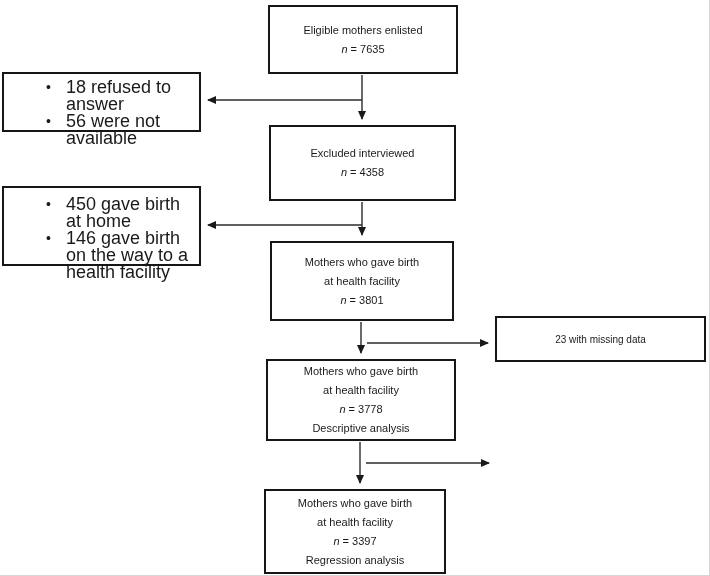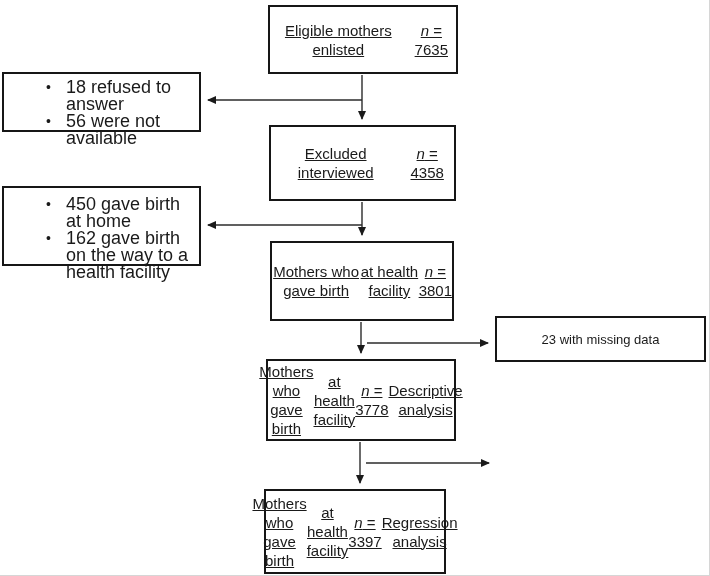--- a/index.html
+++ b/index.html
@@ -28,27 +28,26 @@
     pointer-events: none;
   }
   .box {
     position: absolute;
     box-sizing: border-box;
     border: 2px solid #161616;
     background: #ffffff;
   }
   .center-box {
     display: flex;
-    flex-direction: row;
+    flex-direction: column;
     align-items: center;
     justify-content: center;
     text-align: center;
-    font-size: 15px;
+    font-size: 11px;
     line-height: 19px;
-    text-decoration: underline;
   }
   .side-box {
     font-size: 18px;
     line-height: 17px;
   }
   .bullets {
     list-style: none;
     margin: 0;
     padding: 0;
   }
@@ -64,21 +63,21 @@
     font-size: 14px;
   }
   .indent-block { margin-left: 40px; margin-top: 5px; }
   .indent-block-r { margin-left: 42px; margin-top: 8px; }
   .excluded-header { padding-left: 22px; }
   .single-line-box {
     display: flex;
     align-items: center;
     justify-content: center;
     text-align: center;
-    font-size: 13px;
+    font-size: 10px;
   }
   .nvar { font-style: italic; }
 </style>
 </head>
 <body>
 
 <div class="stage">
 
   <svg class="arrows" viewBox="0 0 710 576" xmlns="http://www.w3.org/2000/svg">
     <defs>
@@ -129,21 +128,21 @@
   <div class="box side-box" style="left:2px; top:72px; width:199px; height:60px;">
     <ul class="bullets indent-block">
       <li>18 refused to answer</li>
       <li>56 were not available</li>
     </ul>
   </div>
 
   <div class="box side-box" style="left:2px; top:186px; width:199px; height:80px;">
     <ul class="bullets indent-block" style="margin-top:8px;">
       <li>450 gave birth at home</li>
-      <li>162 gave birth on the way to a health facility</li>
+      <li>146 gave birth on the way to a health facility</li>
     </ul>
   </div>
 
   <div class="box single-line-box" style="left:495px; top:316px; width:211px; height:46px;">
     <div>23 with missing data</div>
   </div>
 
 
 </div>
 

